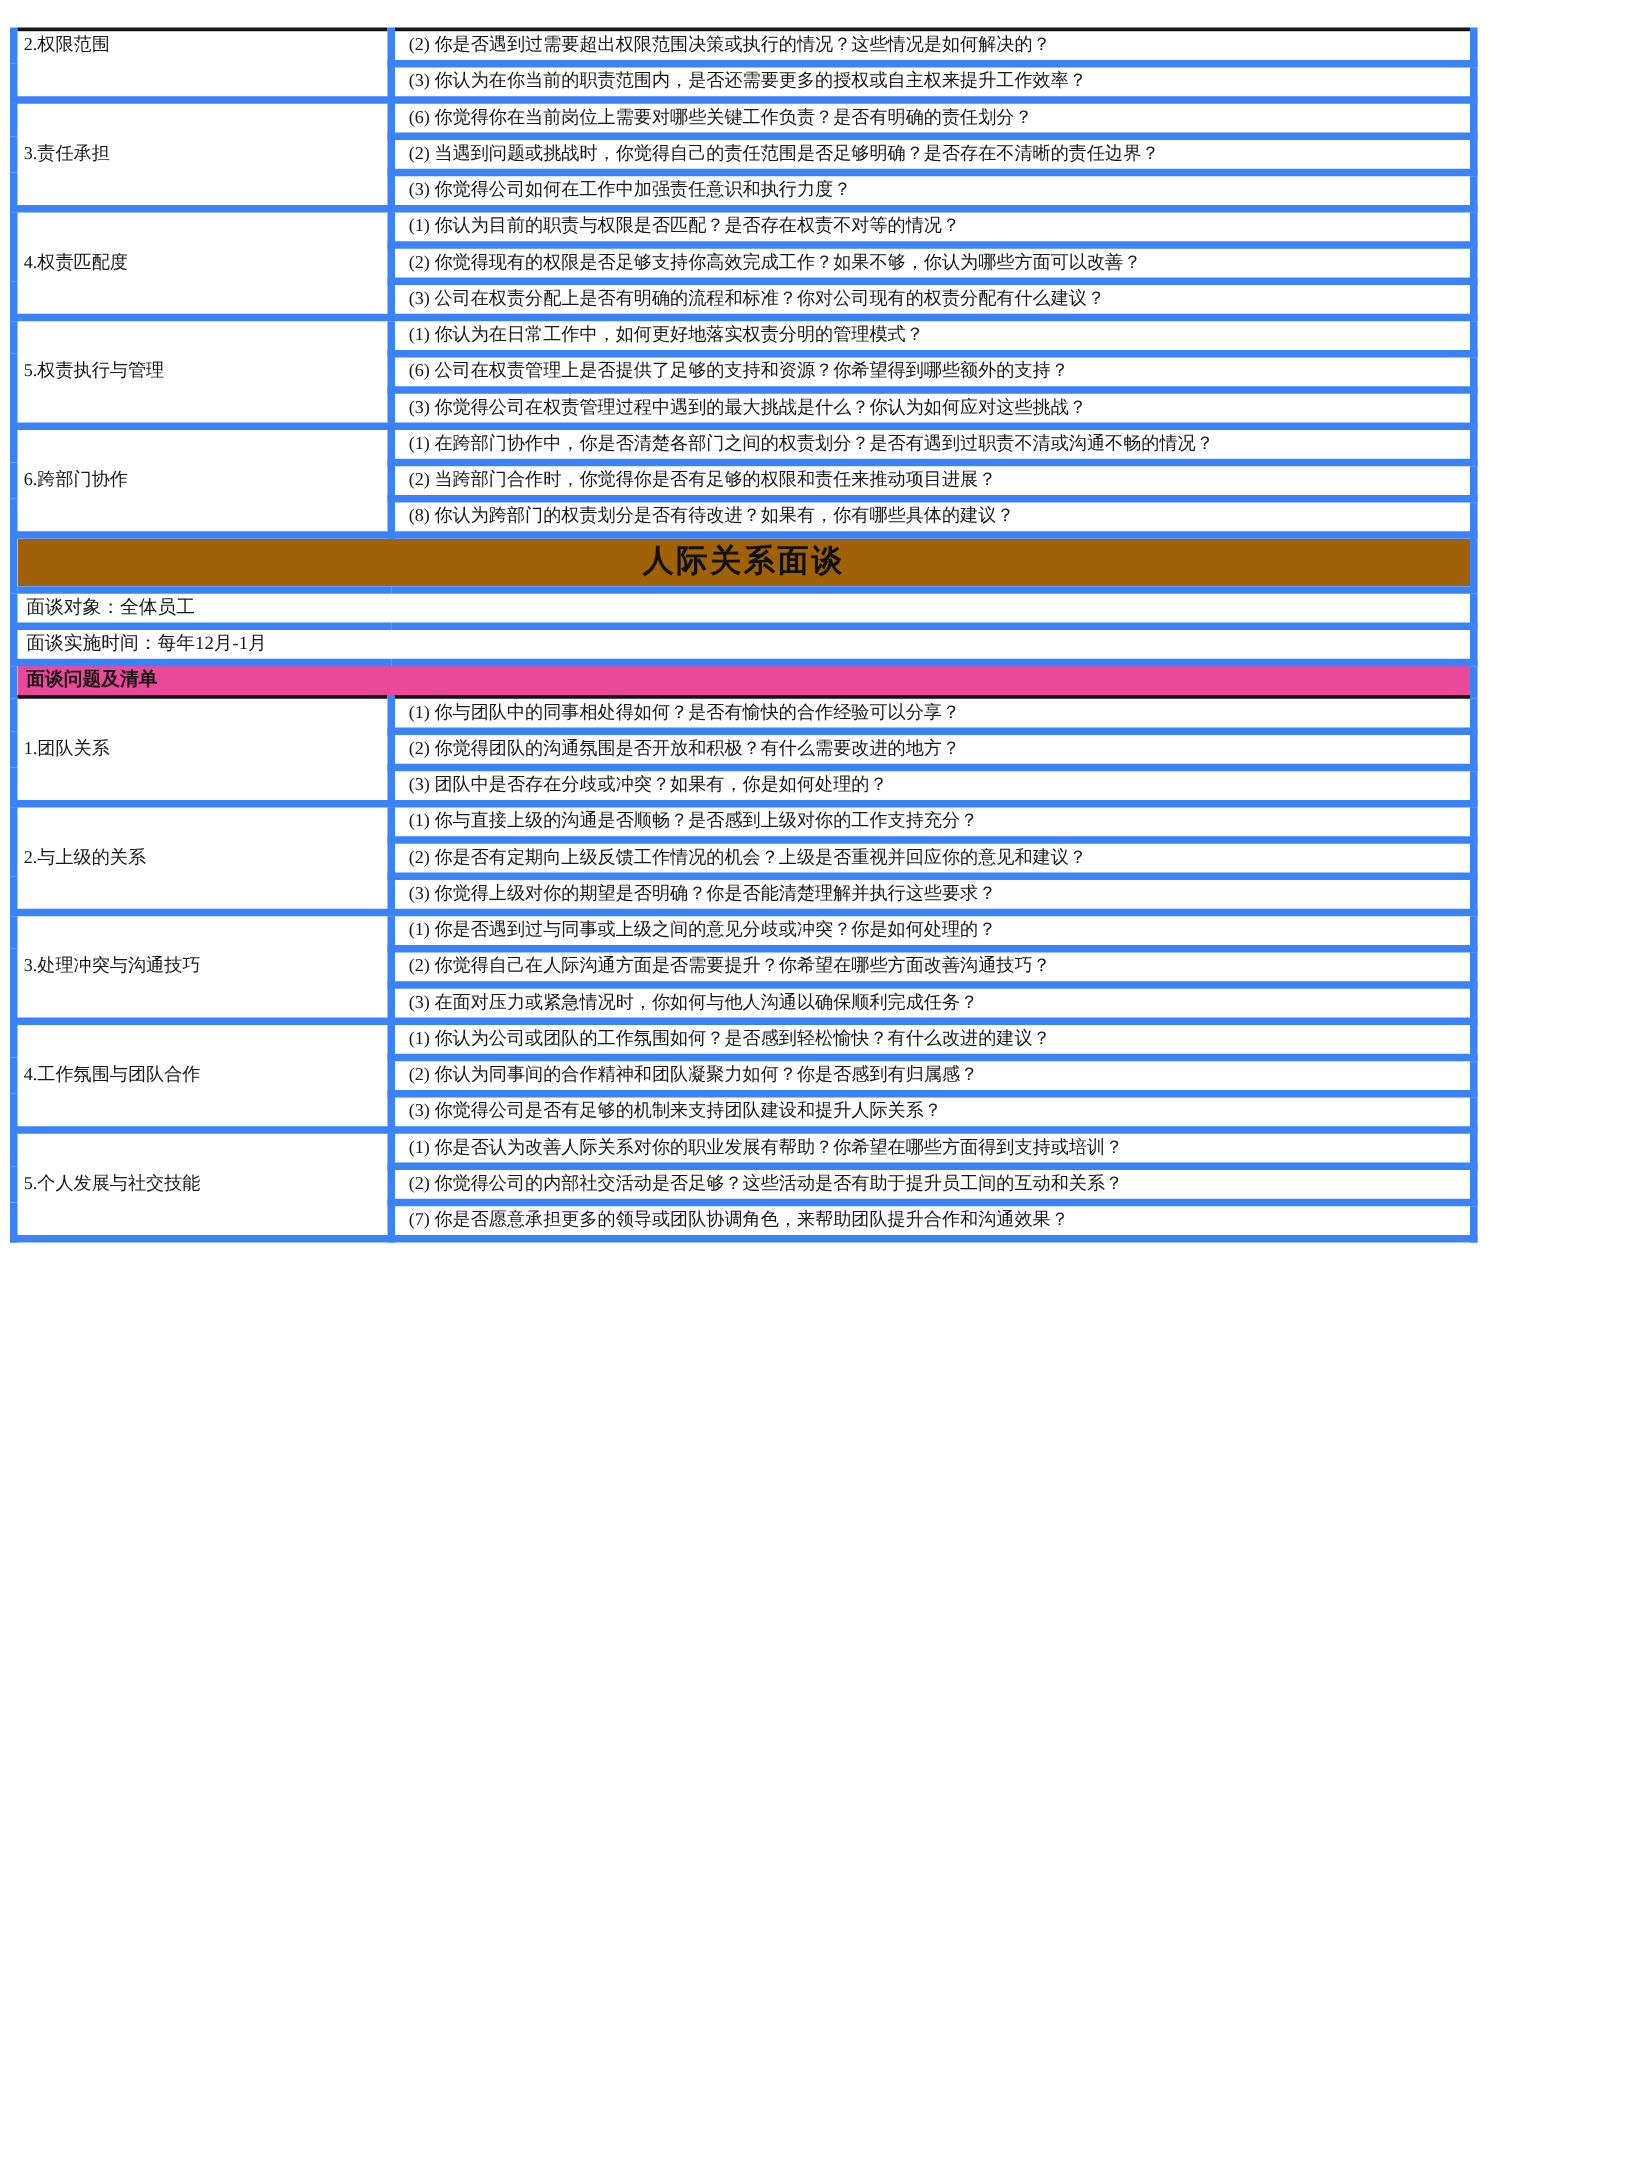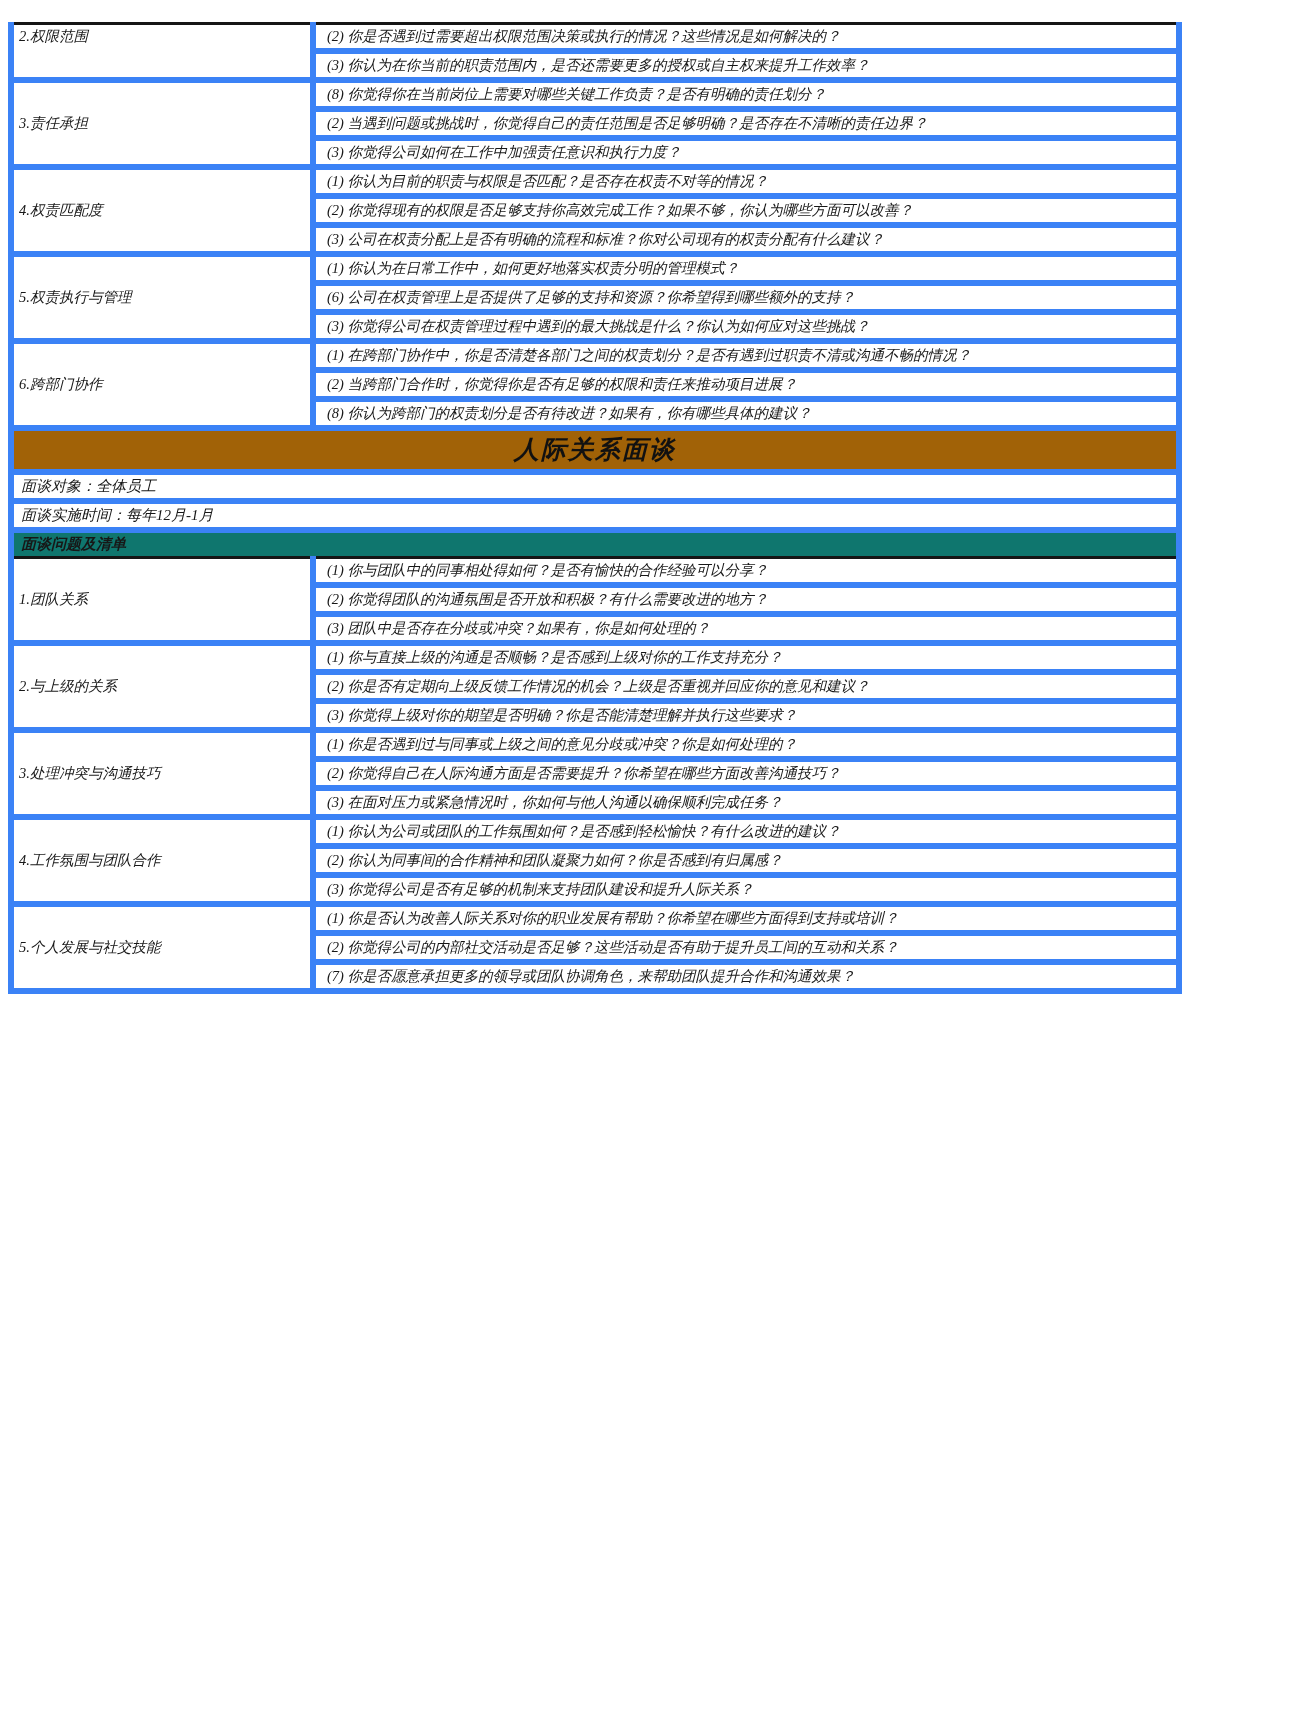--- a/index.html
+++ b/index.html
@@ -15,21 +15,20 @@
     position: relative;
   }
   .page {
     padding: 22px 0 0 8px;
   }
   table.sheet {
     border-collapse: collapse;
     table-layout: fixed;
     width: 1168px;
     border: 3px solid #151515;
-    font-style: italic;
   }
   col.col-cat { width: 302px; }
   col.col-q   { width: 866px; }
   td {
     border: 6px solid #3b82f6;
     height: 23px;
     font-size: 14.5px;
     line-height: 1.15;
     padding: 0 6px;
     overflow: hidden;
@@ -86,21 +85,21 @@
     <tbody id="top-sections">
         <tr class="q-row sec-start">
           <td class="cat-cell v-top" rowspan="2">2.权限范围</td>
           <td class="q-cell">(2) 你是否遇到过需要超出权限范围决策或执行的情况？这些情况是如何解决的？</td>
         </tr>
         <tr class="q-row">
           <td class="q-cell">(3) 你认为在你当前的职责范围内，是否还需要更多的授权或自主权来提升工作效率？</td>
         </tr>
         <tr class="q-row sec-start">
           <td class="cat-cell" rowspan="3">3.责任承担</td>
-          <td class="q-cell">(8) 你觉得你在当前岗位上需要对哪些关键工作负责？是否有明确的责任划分？</td>
+          <td class="q-cell">(6) 你觉得你在当前岗位上需要对哪些关键工作负责？是否有明确的责任划分？</td>
         </tr>
         <tr class="q-row">
           <td class="q-cell">(2) 当遇到问题或挑战时，你觉得自己的责任范围是否足够明确？是否存在不清晰的责任边界？</td>
         </tr>
         <tr class="q-row">
           <td class="q-cell">(3) 你觉得公司如何在工作中加强责任意识和执行力度？</td>
         </tr>
         <tr class="q-row sec-start">
           <td class="cat-cell" rowspan="3">4.权责匹配度</td>
           <td class="q-cell">(1) 你认为目前的职责与权限是否匹配？是否存在权责不对等的情况？</td>
@@ -136,21 +135,21 @@
       <tr class="header-row">
         <td colspan="2" style="background: #a16207;">人际关系面谈</td>
       </tr>
       <tr class="meta-row">
         <td colspan="2">面谈对象：全体员工</td>
       </tr>
       <tr class="meta-row">
         <td colspan="2">面谈实施时间：每年12月-1月</td>
       </tr>
       <tr class="list-label-row">
-        <td colspan="2" style="background: #0f766e;">面谈问题及清单</td>
+        <td colspan="2" style="background: #ec4899;">面谈问题及清单</td>
       </tr>
     </tbody>
     <tbody id="bottom-sections">
         <tr class="q-row sec-start">
           <td class="cat-cell" rowspan="3">1.团队关系</td>
           <td class="q-cell">(1) 你与团队中的同事相处得如何？是否有愉快的合作经验可以分享？</td>
         </tr>
         <tr class="q-row">
           <td class="q-cell">(2) 你觉得团队的沟通氛围是否开放和积极？有什么需要改进的地方？</td>
         </tr>

